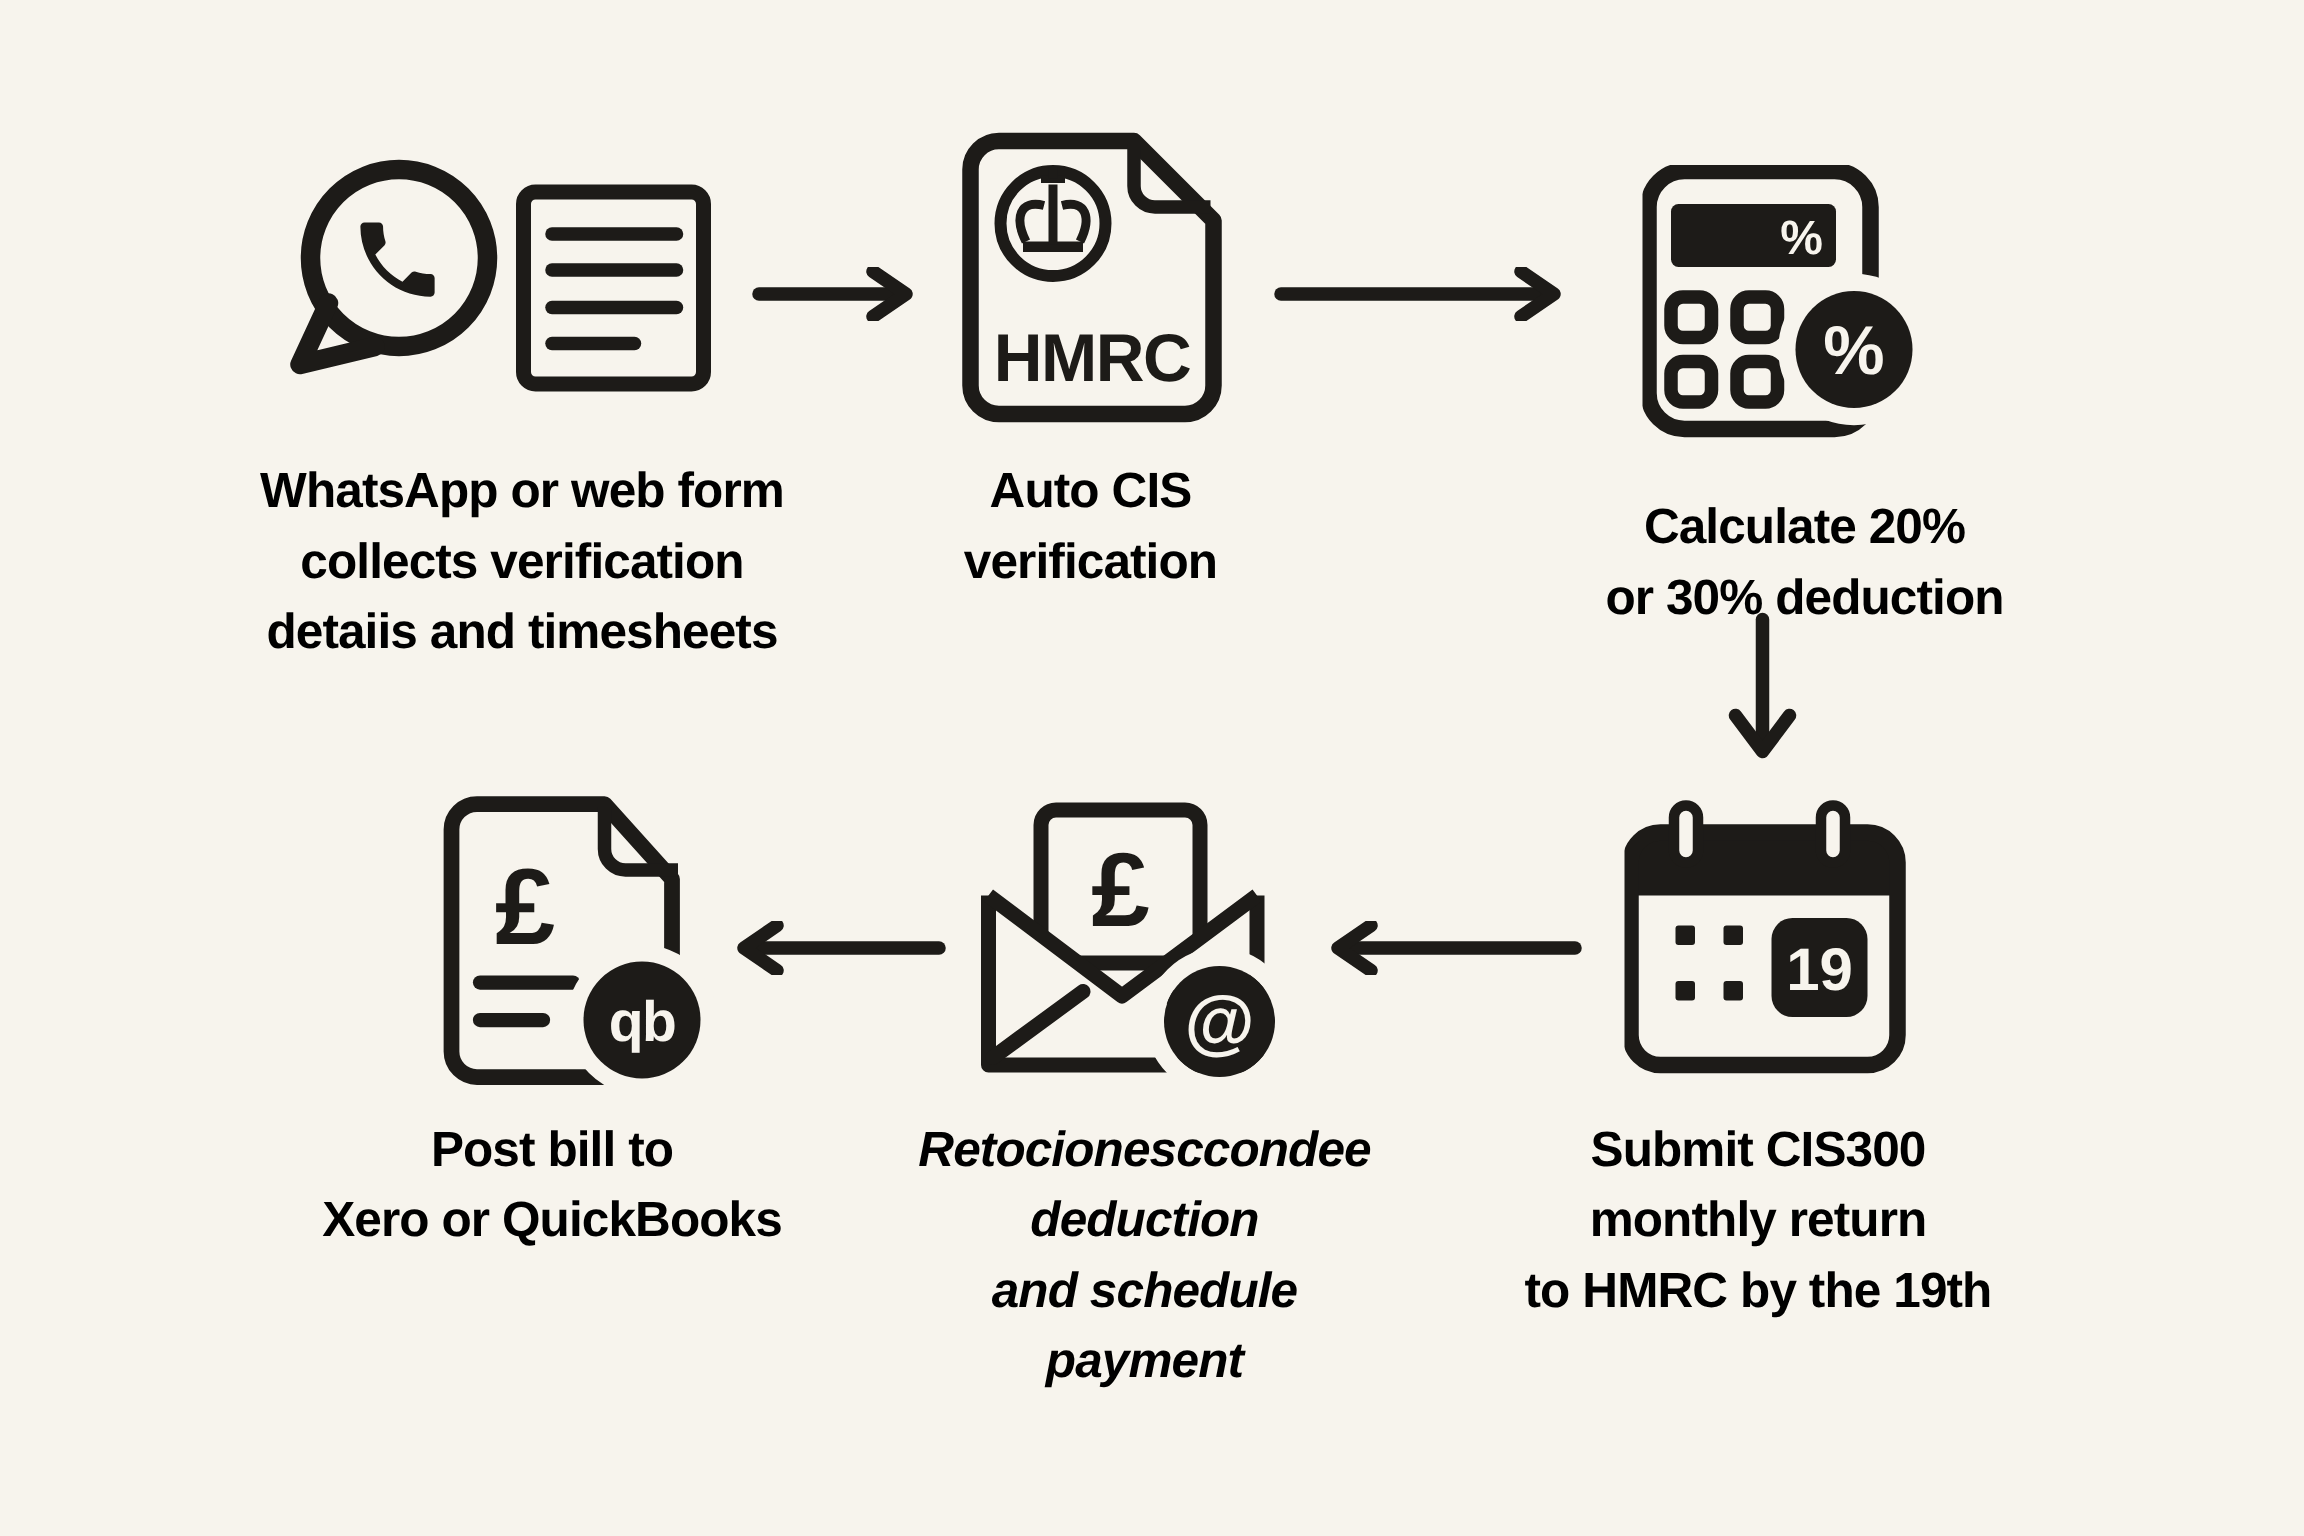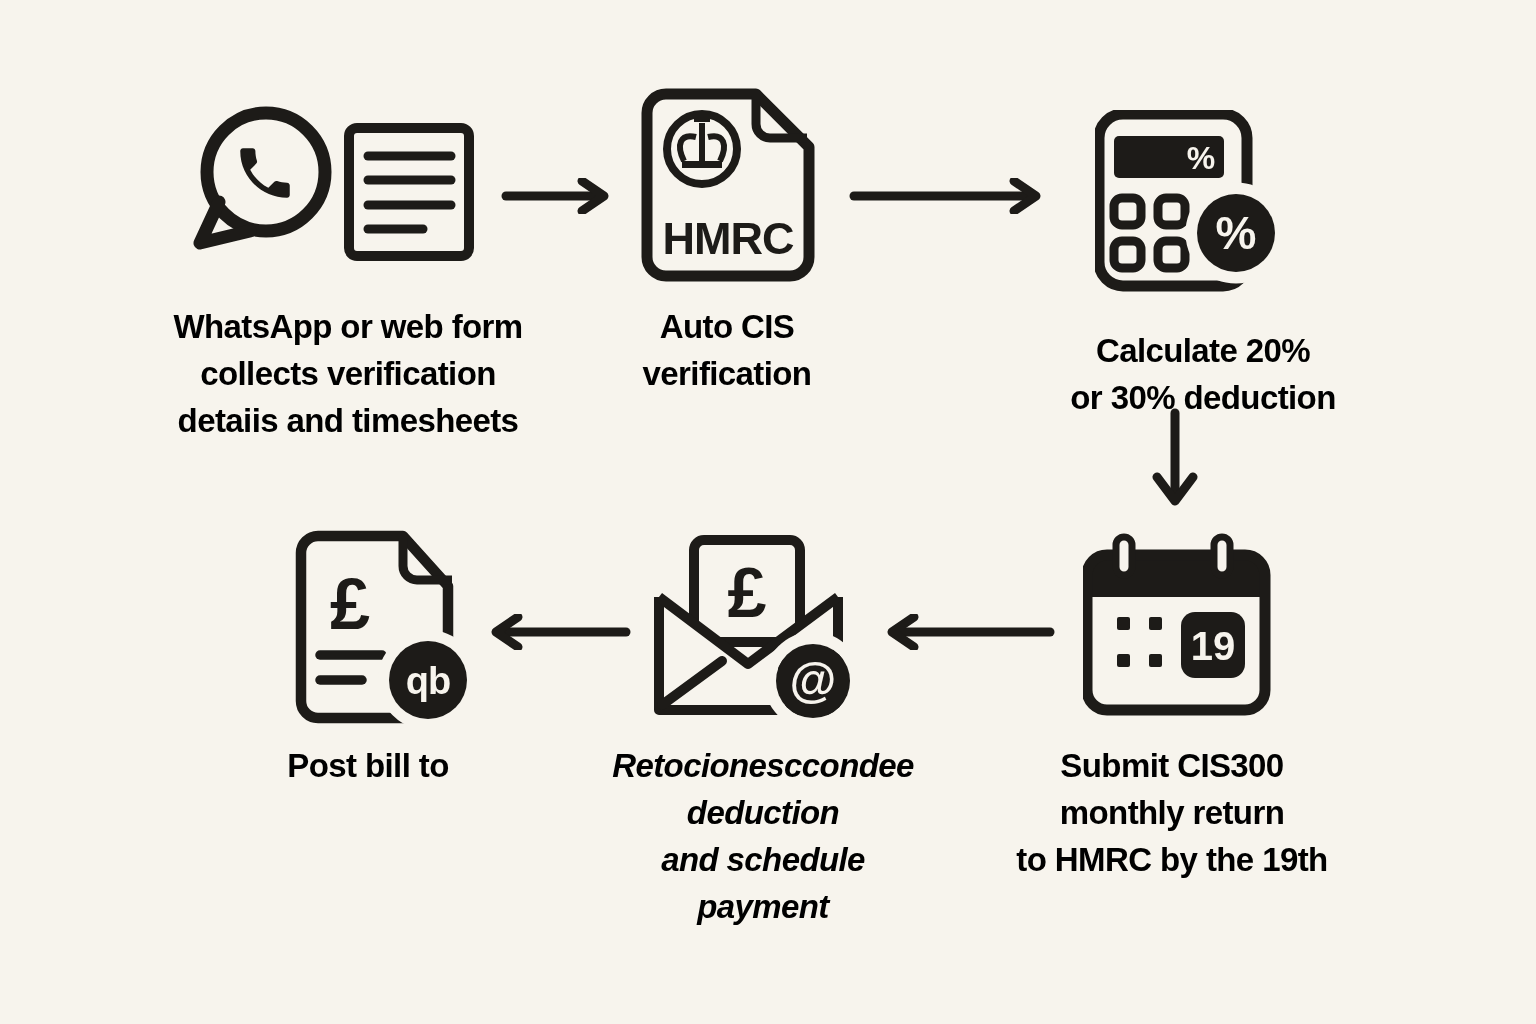--- a/index.html
+++ b/index.html
@@ -188,15 +188,16 @@
 
   <div class="caption" style="left:580px;top:742px;width:366px;font-style:italic;">
     <div>Retocionesccondee</div>
     <div>deduction</div>
     <div>and schedule</div>
     <div>payment</div>
   </div>
 
   <div class="caption" style="left:175px;top:742px;width:386px;">
     <div>Post bill to</div>
+    <div>Xero or QuickBooks</div>
   </div>
 
 </div>
 
 </body></html>

